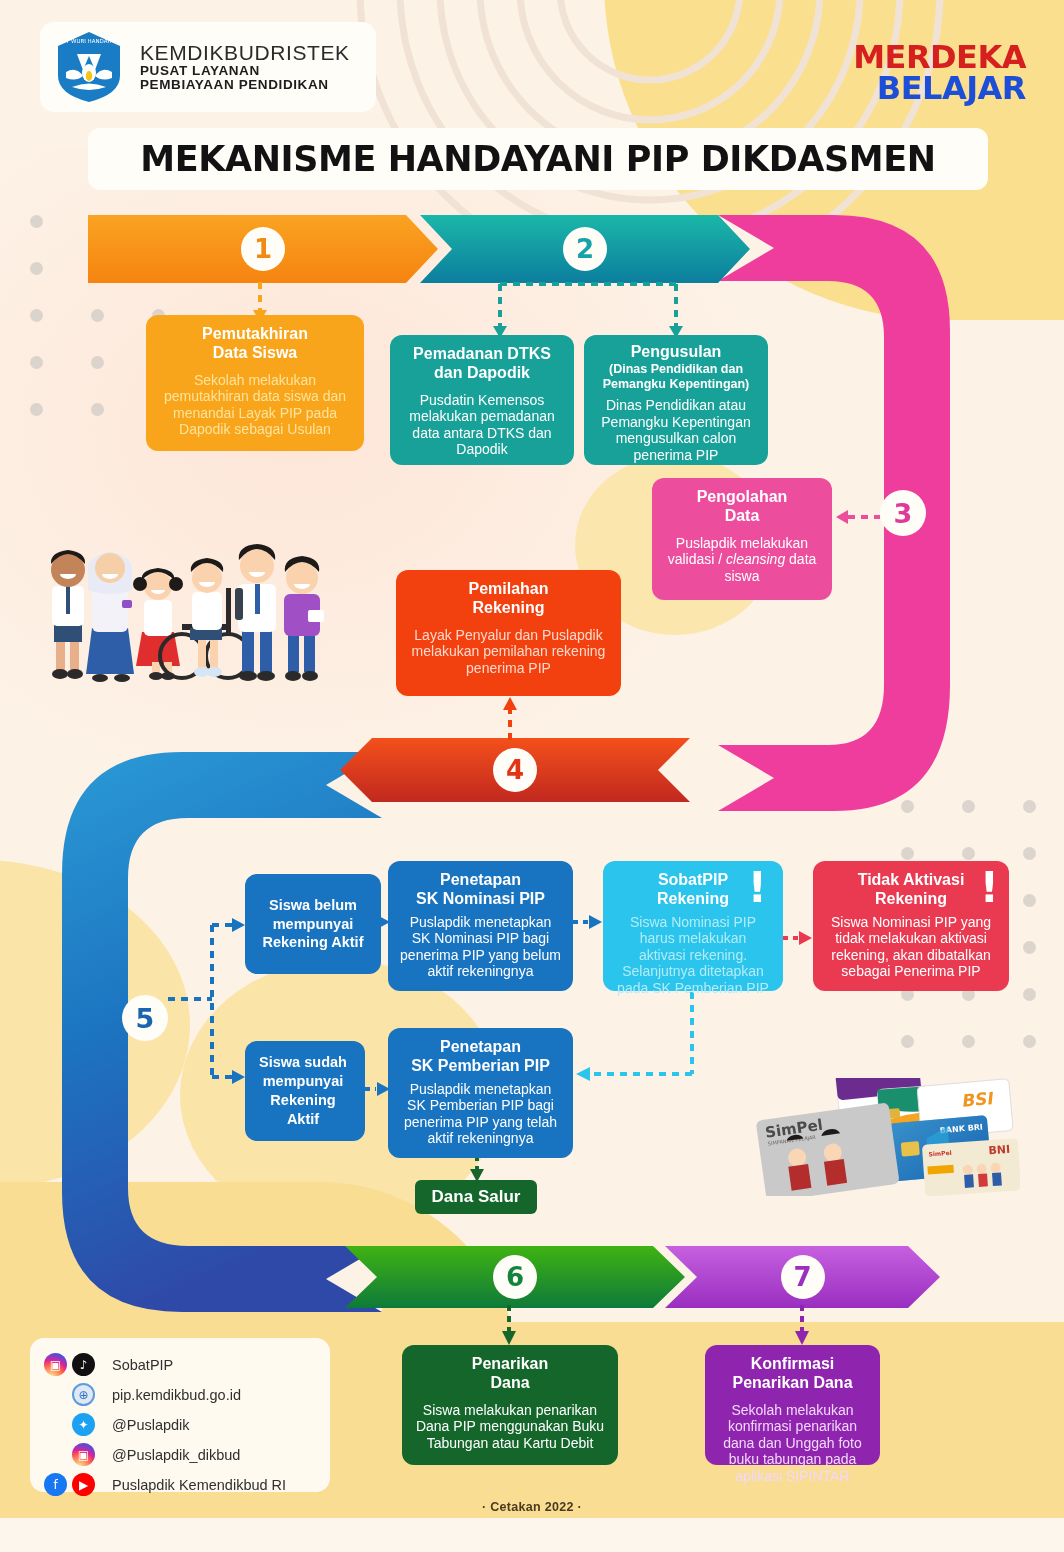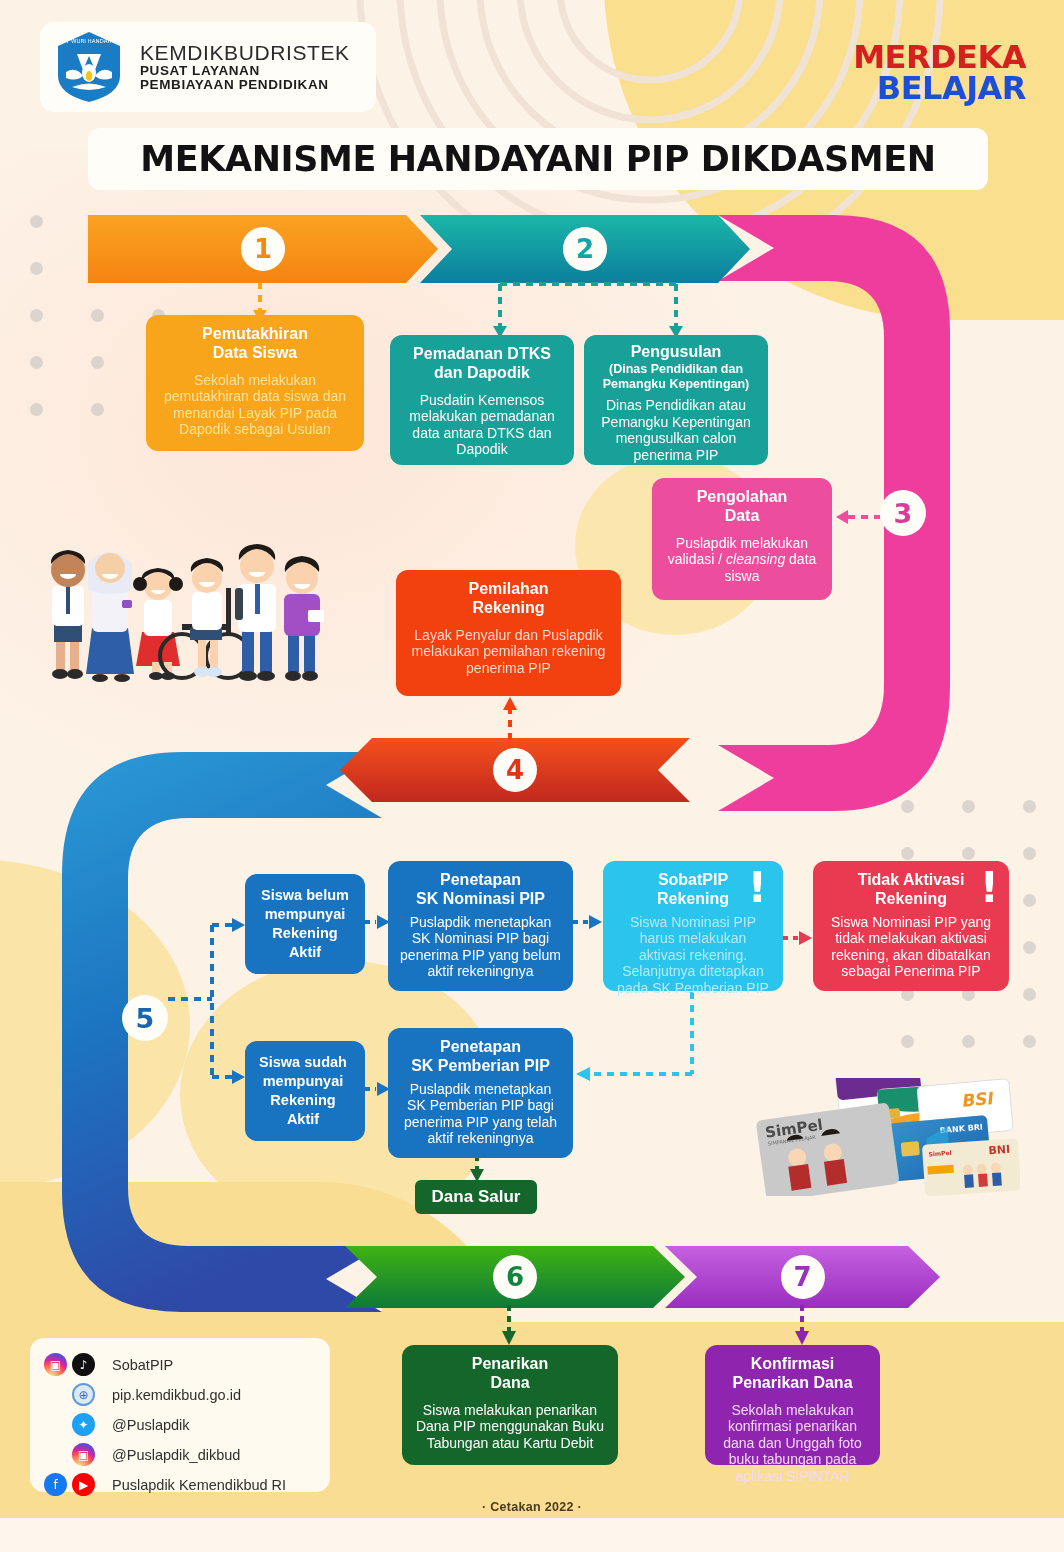--- a/index.html
+++ b/index.html
@@ -123,21 +123,21 @@
 
   .b-pemutakhiran { top:315px; left:146px; width:218px; height:136px; background:#f9a51b; }
   .b-pemutakhiran .bd { color:#fde39b; }
   .b-pemadanan { top:335px; left:390px; width:184px; height:130px; background:#18a198; }
   .b-pengusulan { top:335px; left:584px; width:184px; height:130px; background:#18a198; padding-top:8px;}
   .b-pengusulan .bd { margin-top:6px; }
   .b-pengolahan { top:478px; left:652px; width:180px; height:122px; background:#ec4e9d; }
   .b-pemilahan  { top:570px; left:396px; width:225px; height:126px; background:#f2400e; }
   .b-pemilahan .bd { color:#ffd9cc; }
 
-  .b-belum { top:874px; left:245px; width:120px; height:100px; background:#1873c0; display:flex; align-items:center; justify-content:center;}
+  .b-belum { top:874px; left:245px; width:136px; height:100px; background:#1873c0; display:flex; align-items:center; justify-content:center;}
   .b-belum .bt { font-size:14.5px; line-height:1.3;}
   .b-sudah { top:1041px; left:245px; width:120px; height:100px; background:#1873c0; display:flex; align-items:center; justify-content:center;padding-left:8px;}
   .b-sudah .bt { font-size:14.5px; line-height:1.3;}
   .b-nominasi { top:861px; left:388px; width:185px; height:130px; background:#1873c0; }
   .b-nominasi .bd{ margin-top:5px; }
   .b-pemberian{ top:1028px; left:388px; width:185px; height:130px; background:#1873c0; }
   .b-pemberian .bd{ margin-top:5px; }
   .b-aktivasi { top:861px; left:603px; width:180px; height:130px; background:#2ac4ec; }
   .b-aktivasi .bd { color:#b2ecfa; margin-top:5px;}
   .b-tidak    { top:861px; left:813px; width:196px; height:130px; background:#ea3a52; }

